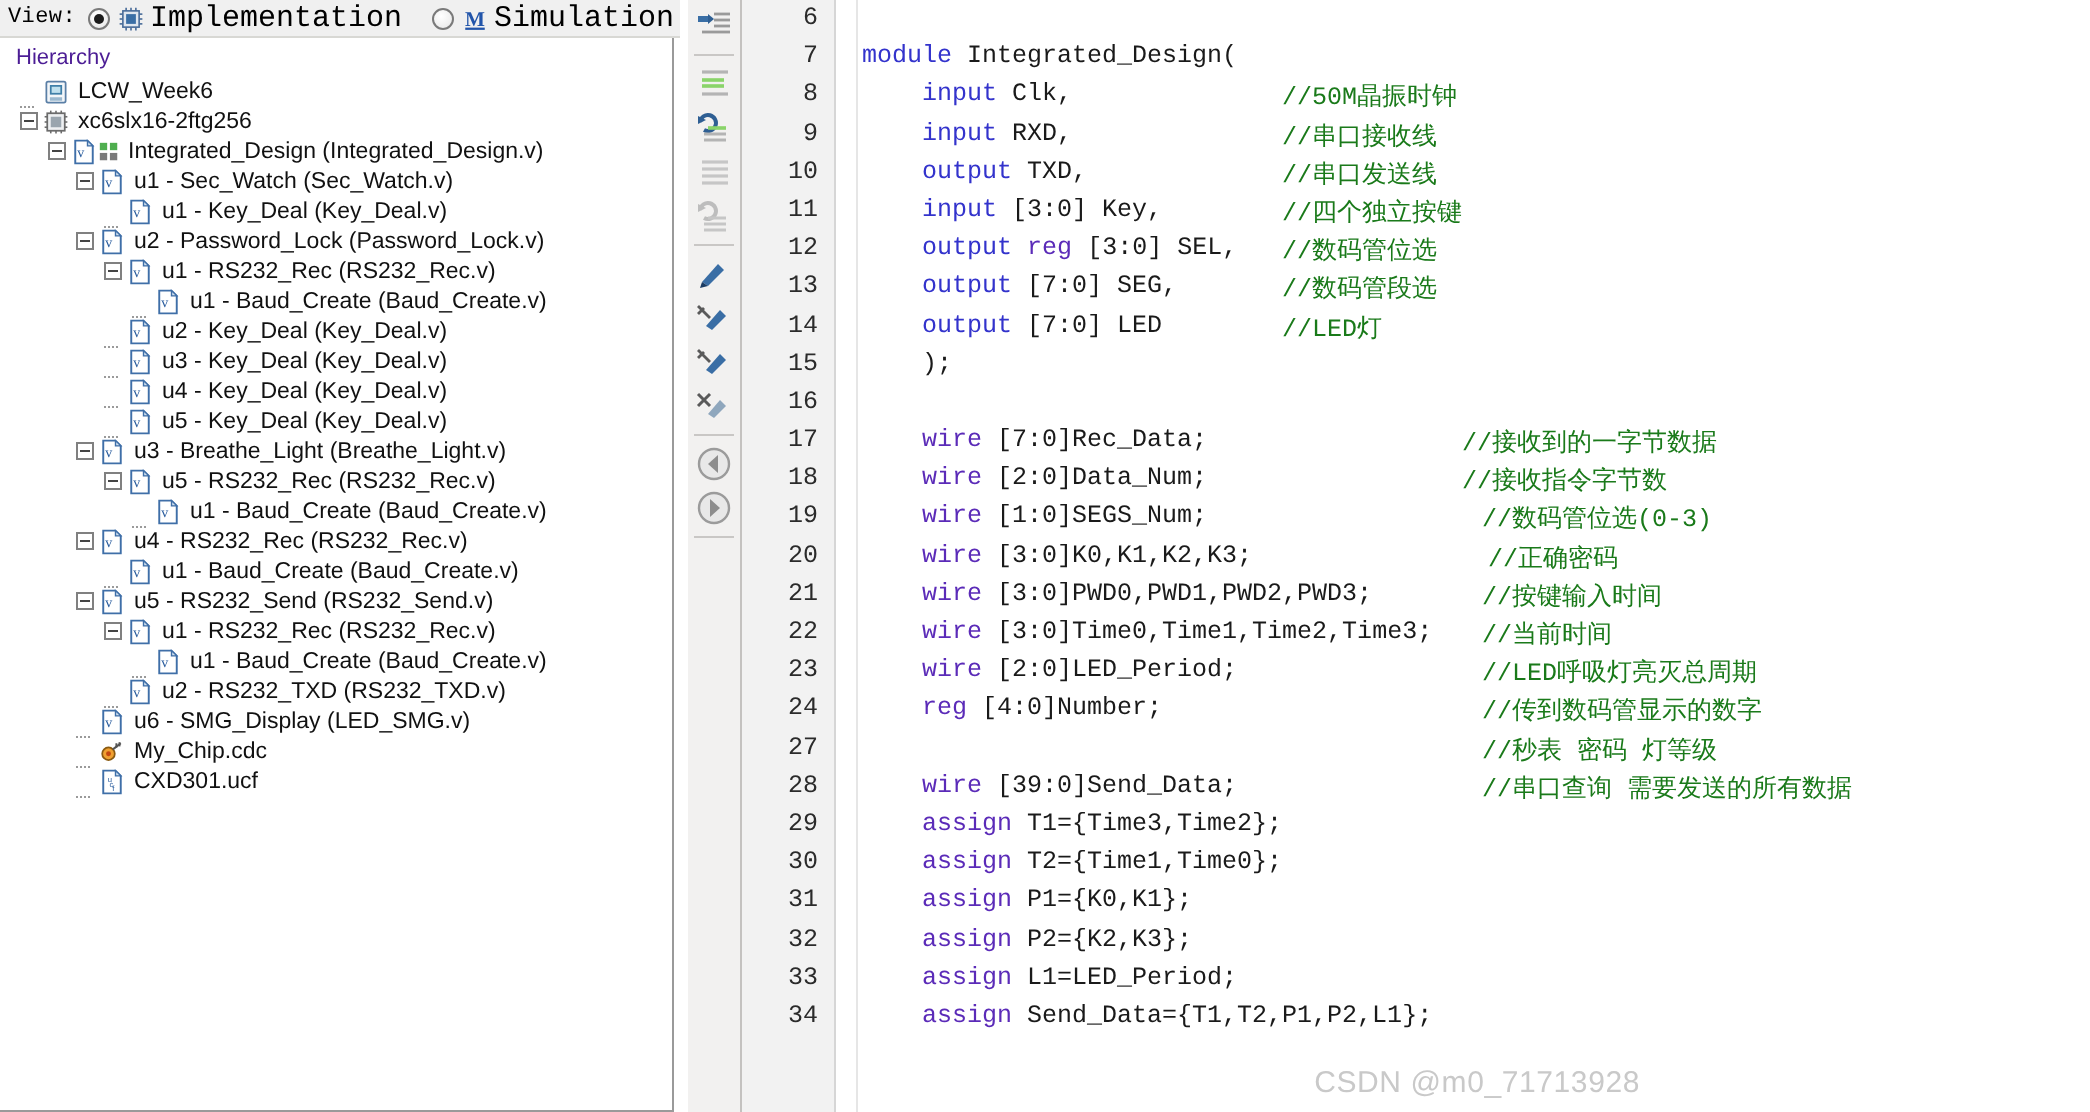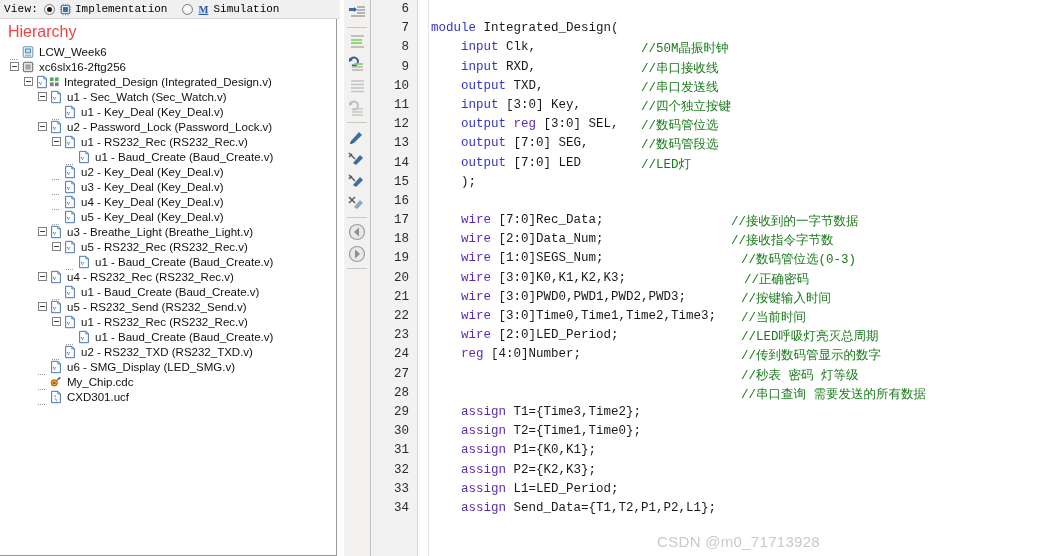--- a/index.html
+++ b/index.html
@@ -39,36 +39,36 @@
     box-sizing: border-box;
   }
   .radio.on::after {
     content:""; position:absolute; left:2px; top:2px;
     width:5px; height:5px; border-radius:50%;
     background:#1b1b1b;
   }
   .vb-icon { width: 13px; height: 13px; margin-right: 3px; display:block; }
   #viewbar .vtext {
     font-family: "Liberation Mono", monospace;
-    font-size: 11px; color: #000; margin-right: 10px;
+    font-size: 15px; color: #000; margin-right: 10px;
     white-space: nowrap;
   }
 
   
   #hierarchy-panel {
     position: absolute; left: 0; top: 19px;
     width: 337px; height: 537px;
     background: #ffffff;
     border: 1px solid #9a9a9a;
     border-top: none; border-left: none;
     box-sizing: border-box;
     overflow: hidden;
   }
   #hier-title {
-    font-size: 16px; color: #ef4444;
+    font-size: 11px; color: #4c1d95;
     padding: 4px 0 3px 8px;
     font-family: "Liberation Sans", sans-serif;
   }
   #tree { position: relative; padding-left: 0; }
   .trow {
     height: 15px; display: flex; align-items: center;
     white-space: nowrap; position: relative;
     font-size: 11.5px; color: #111;
     font-family: "Liberation Sans", sans-serif;
   }
@@ -599,21 +599,21 @@
         <div class="cl"><span class="ln">16</span><span class="code"></span></div>
         <div class="cl"><span class="ln">17</span><span class="code">    <span class="kw2">wire</span> [7:0]Rec_Data;</span><span class="cmt" style="left: 360px;">//<span class="cjk">接收到的一字节数据</span></span></div>
         <div class="cl"><span class="ln">18</span><span class="code">    <span class="kw2">wire</span> [2:0]Data_Num;</span><span class="cmt" style="left: 360px;">//<span class="cjk">接收指令字节数</span></span></div>
         <div class="cl"><span class="ln">19</span><span class="code">    <span class="kw2">wire</span> [1:0]SEGS_Num;</span><span class="cmt" style="left: 370px;">//<span class="cjk">数码管位选</span>(0-3)</span></div>
         <div class="cl"><span class="ln">20</span><span class="code">    <span class="kw2">wire</span> [3:0]K0,K1,K2,K3;</span><span class="cmt" style="left: 373px; text-align: center;">//<span class="cjk">正确密码</span></span></div>
         <div class="cl"><span class="ln">21</span><span class="code">    <span class="kw2">wire</span> [3:0]PWD0,PWD1,PWD2,PWD3;</span><span class="cmt" style="left: 370px;">//<span class="cjk">按键输入时间</span></span></div>
         <div class="cl"><span class="ln">22</span><span class="code">    <span class="kw2">wire</span> [3:0]Time0,Time1,Time2,Time3;</span><span class="cmt" style="left: 370px;">//<span class="cjk">当前时间</span></span></div>
         <div class="cl"><span class="ln">23</span><span class="code">    <span class="kw2">wire</span> [2:0]LED_Period;</span><span class="cmt" style="left: 370px;">//LED<span class="cjk">呼吸灯亮灭总周期</span></span></div>
         <div class="cl"><span class="ln">24</span><span class="code">    <span class="kw2">reg</span> [4:0]Number;</span><span class="cmt" style="left: 370px;">//<span class="cjk">传到数码管显示的数字</span></span></div>
         <div class="cl"><span class="ln">27</span><span class="cmt" style="left: 370px;">//<span class="cjk">秒表</span> <span class="cjk">密码</span> <span class="cjk">灯等级</span></span></div>
-        <div class="cl"><span class="ln">28</span><span class="cmt" style="left: 370px;">//<span class="cjk">串口查询</span> <span class="cjk">需要发送的所有数据</span></span></div>
+        <div class="cl"><span class="ln">28</span><span class="code">    <span class="kw2">wire</span> [39:0]Send_Data;</span><span class="cmt" style="left: 370px;">//<span class="cjk">串口查询</span> <span class="cjk">需要发送的所有数据</span></span></div>
         <div class="cl"><span class="ln">29</span><span class="code">    <span class="kw2">assign</span> T1={Time3,Time2};</span></div>
         <div class="cl"><span class="ln">30</span><span class="code">    <span class="kw2">assign</span> T2={Time1,Time0};</span></div>
         <div class="cl"><span class="ln">31</span><span class="code">    <span class="kw2">assign</span> P1={K0,K1};</span></div>
         <div class="cl"><span class="ln">32</span><span class="code">    <span class="kw2">assign</span> P2={K2,K3};</span></div>
         <div class="cl"><span class="ln">33</span><span class="code">    <span class="kw2">assign</span> L1=LED_Period;</span></div>
         <div class="cl"><span class="ln">34</span><span class="code">    <span class="kw2">assign</span> Send_Data={T1,T2,P1,P2,L1};</span></div>
       </div>
   </div>
 
   <div id="watermark">CSDN @m0_71713928</div>

